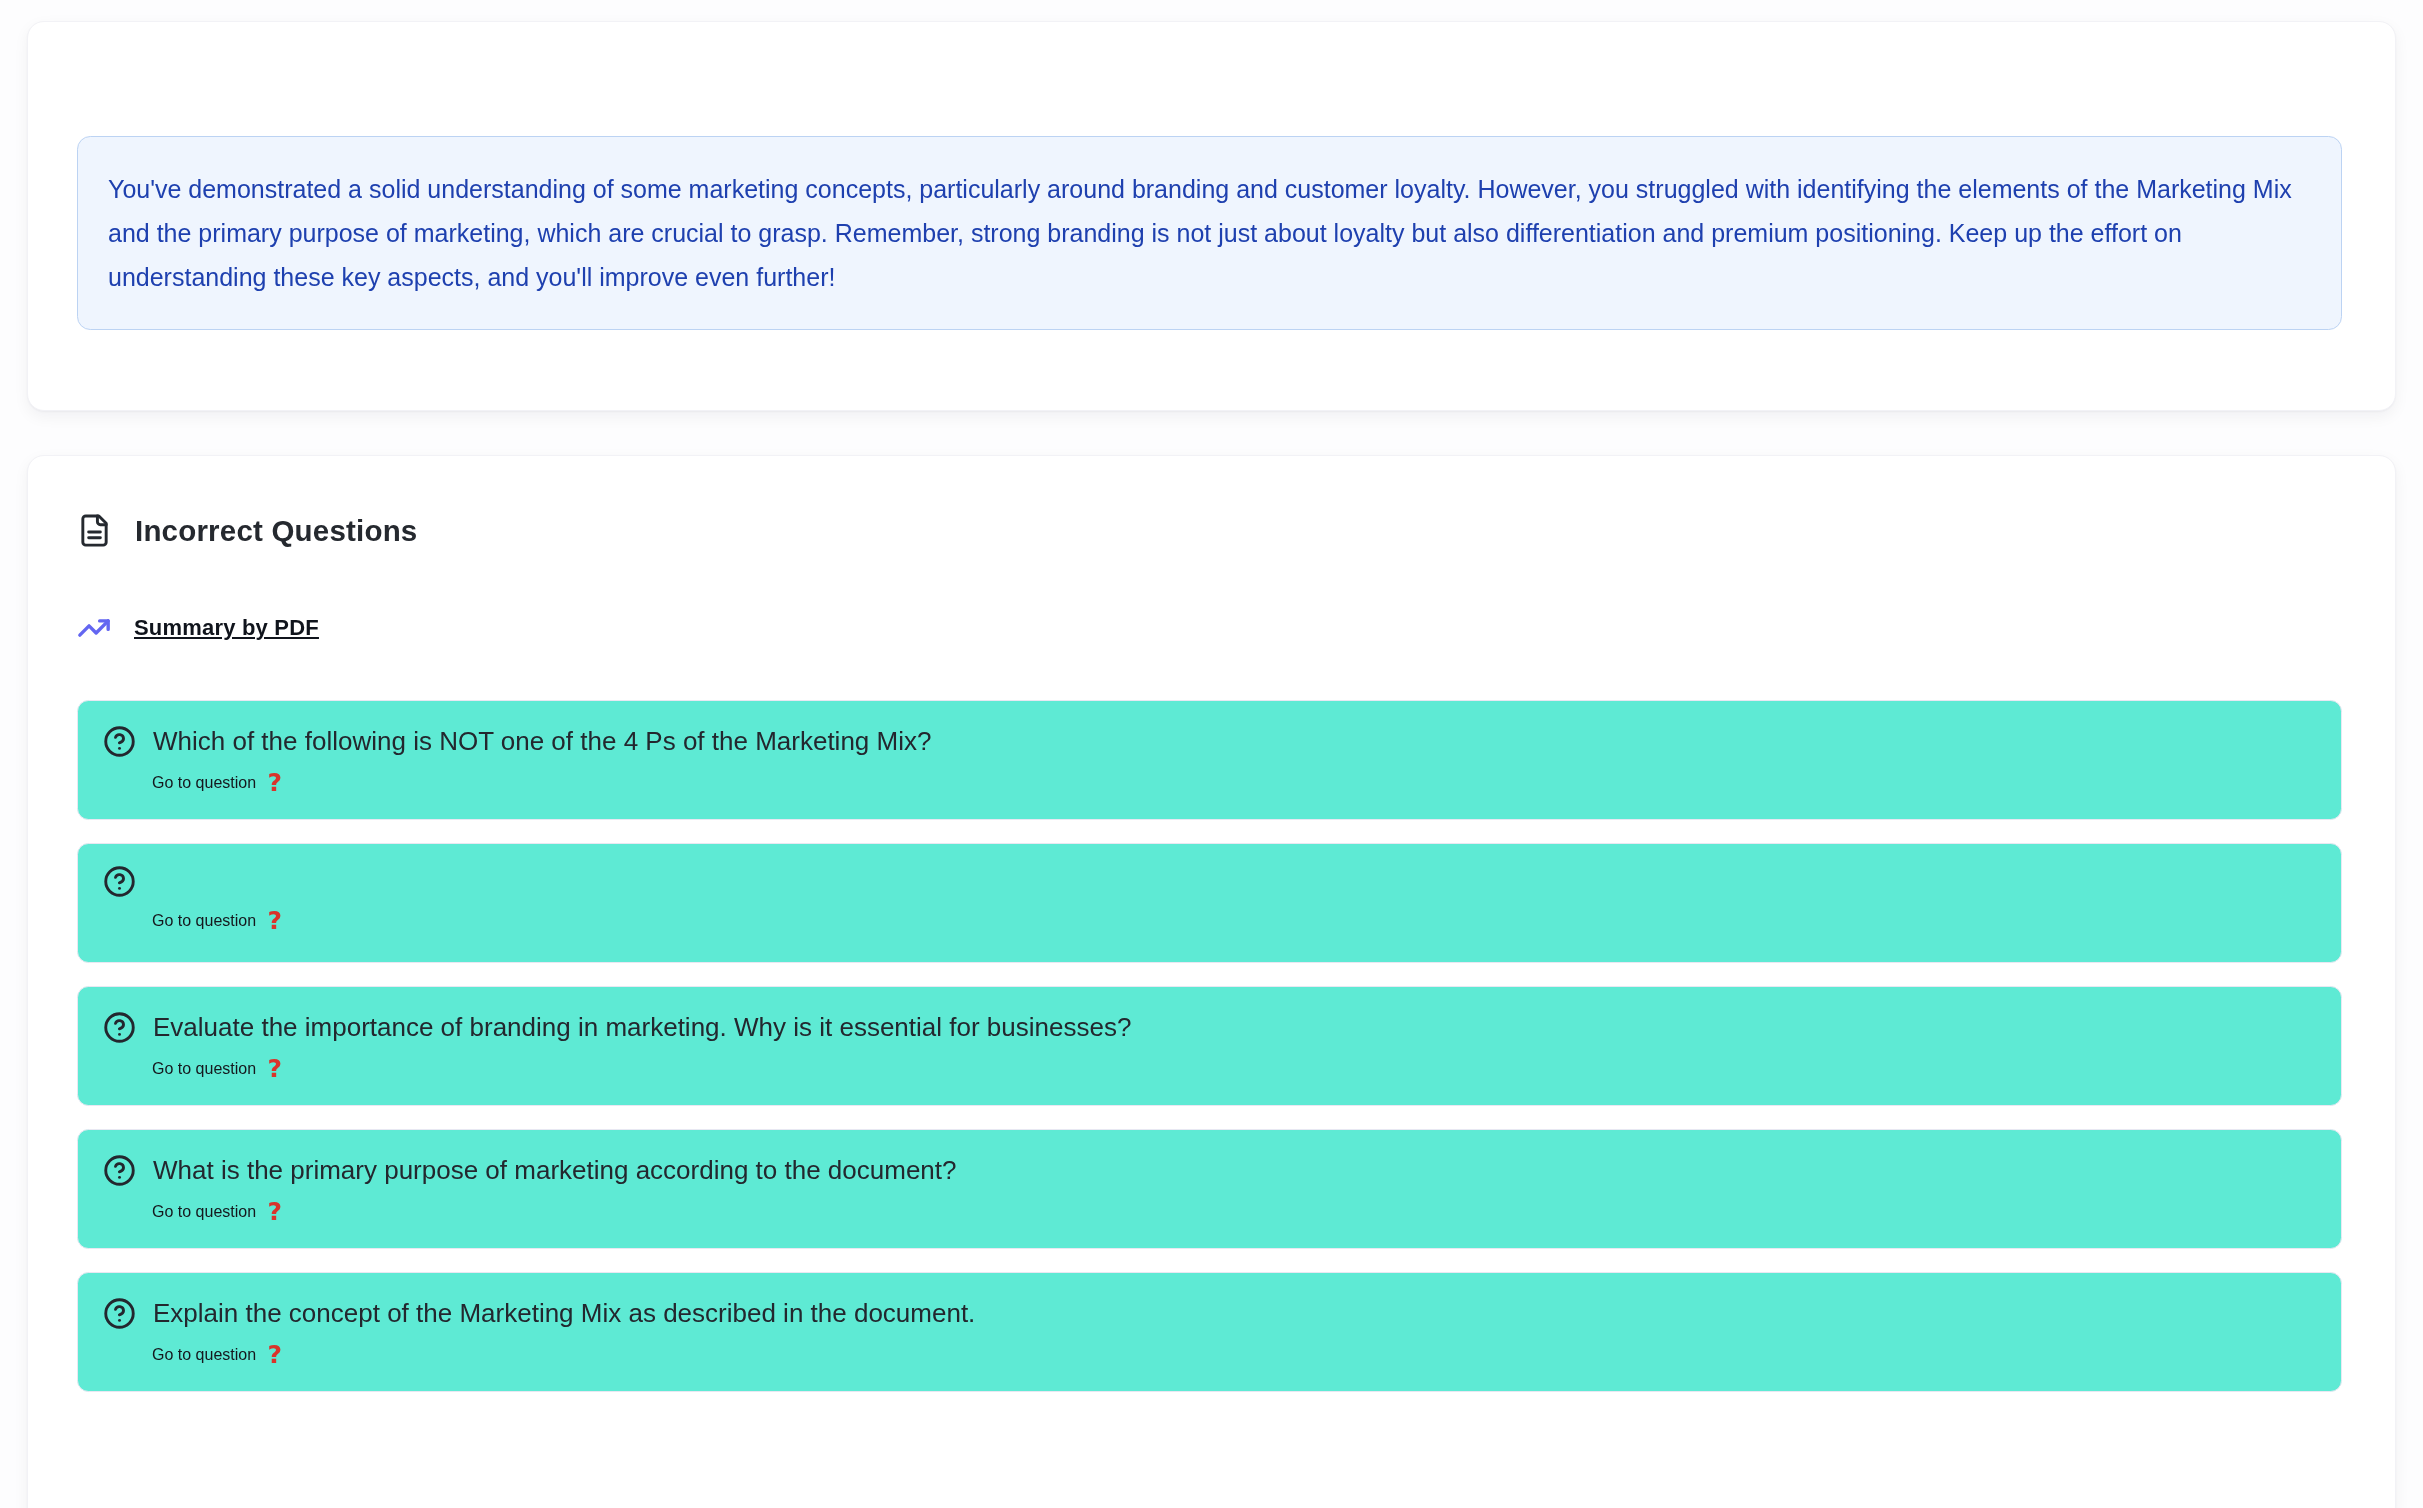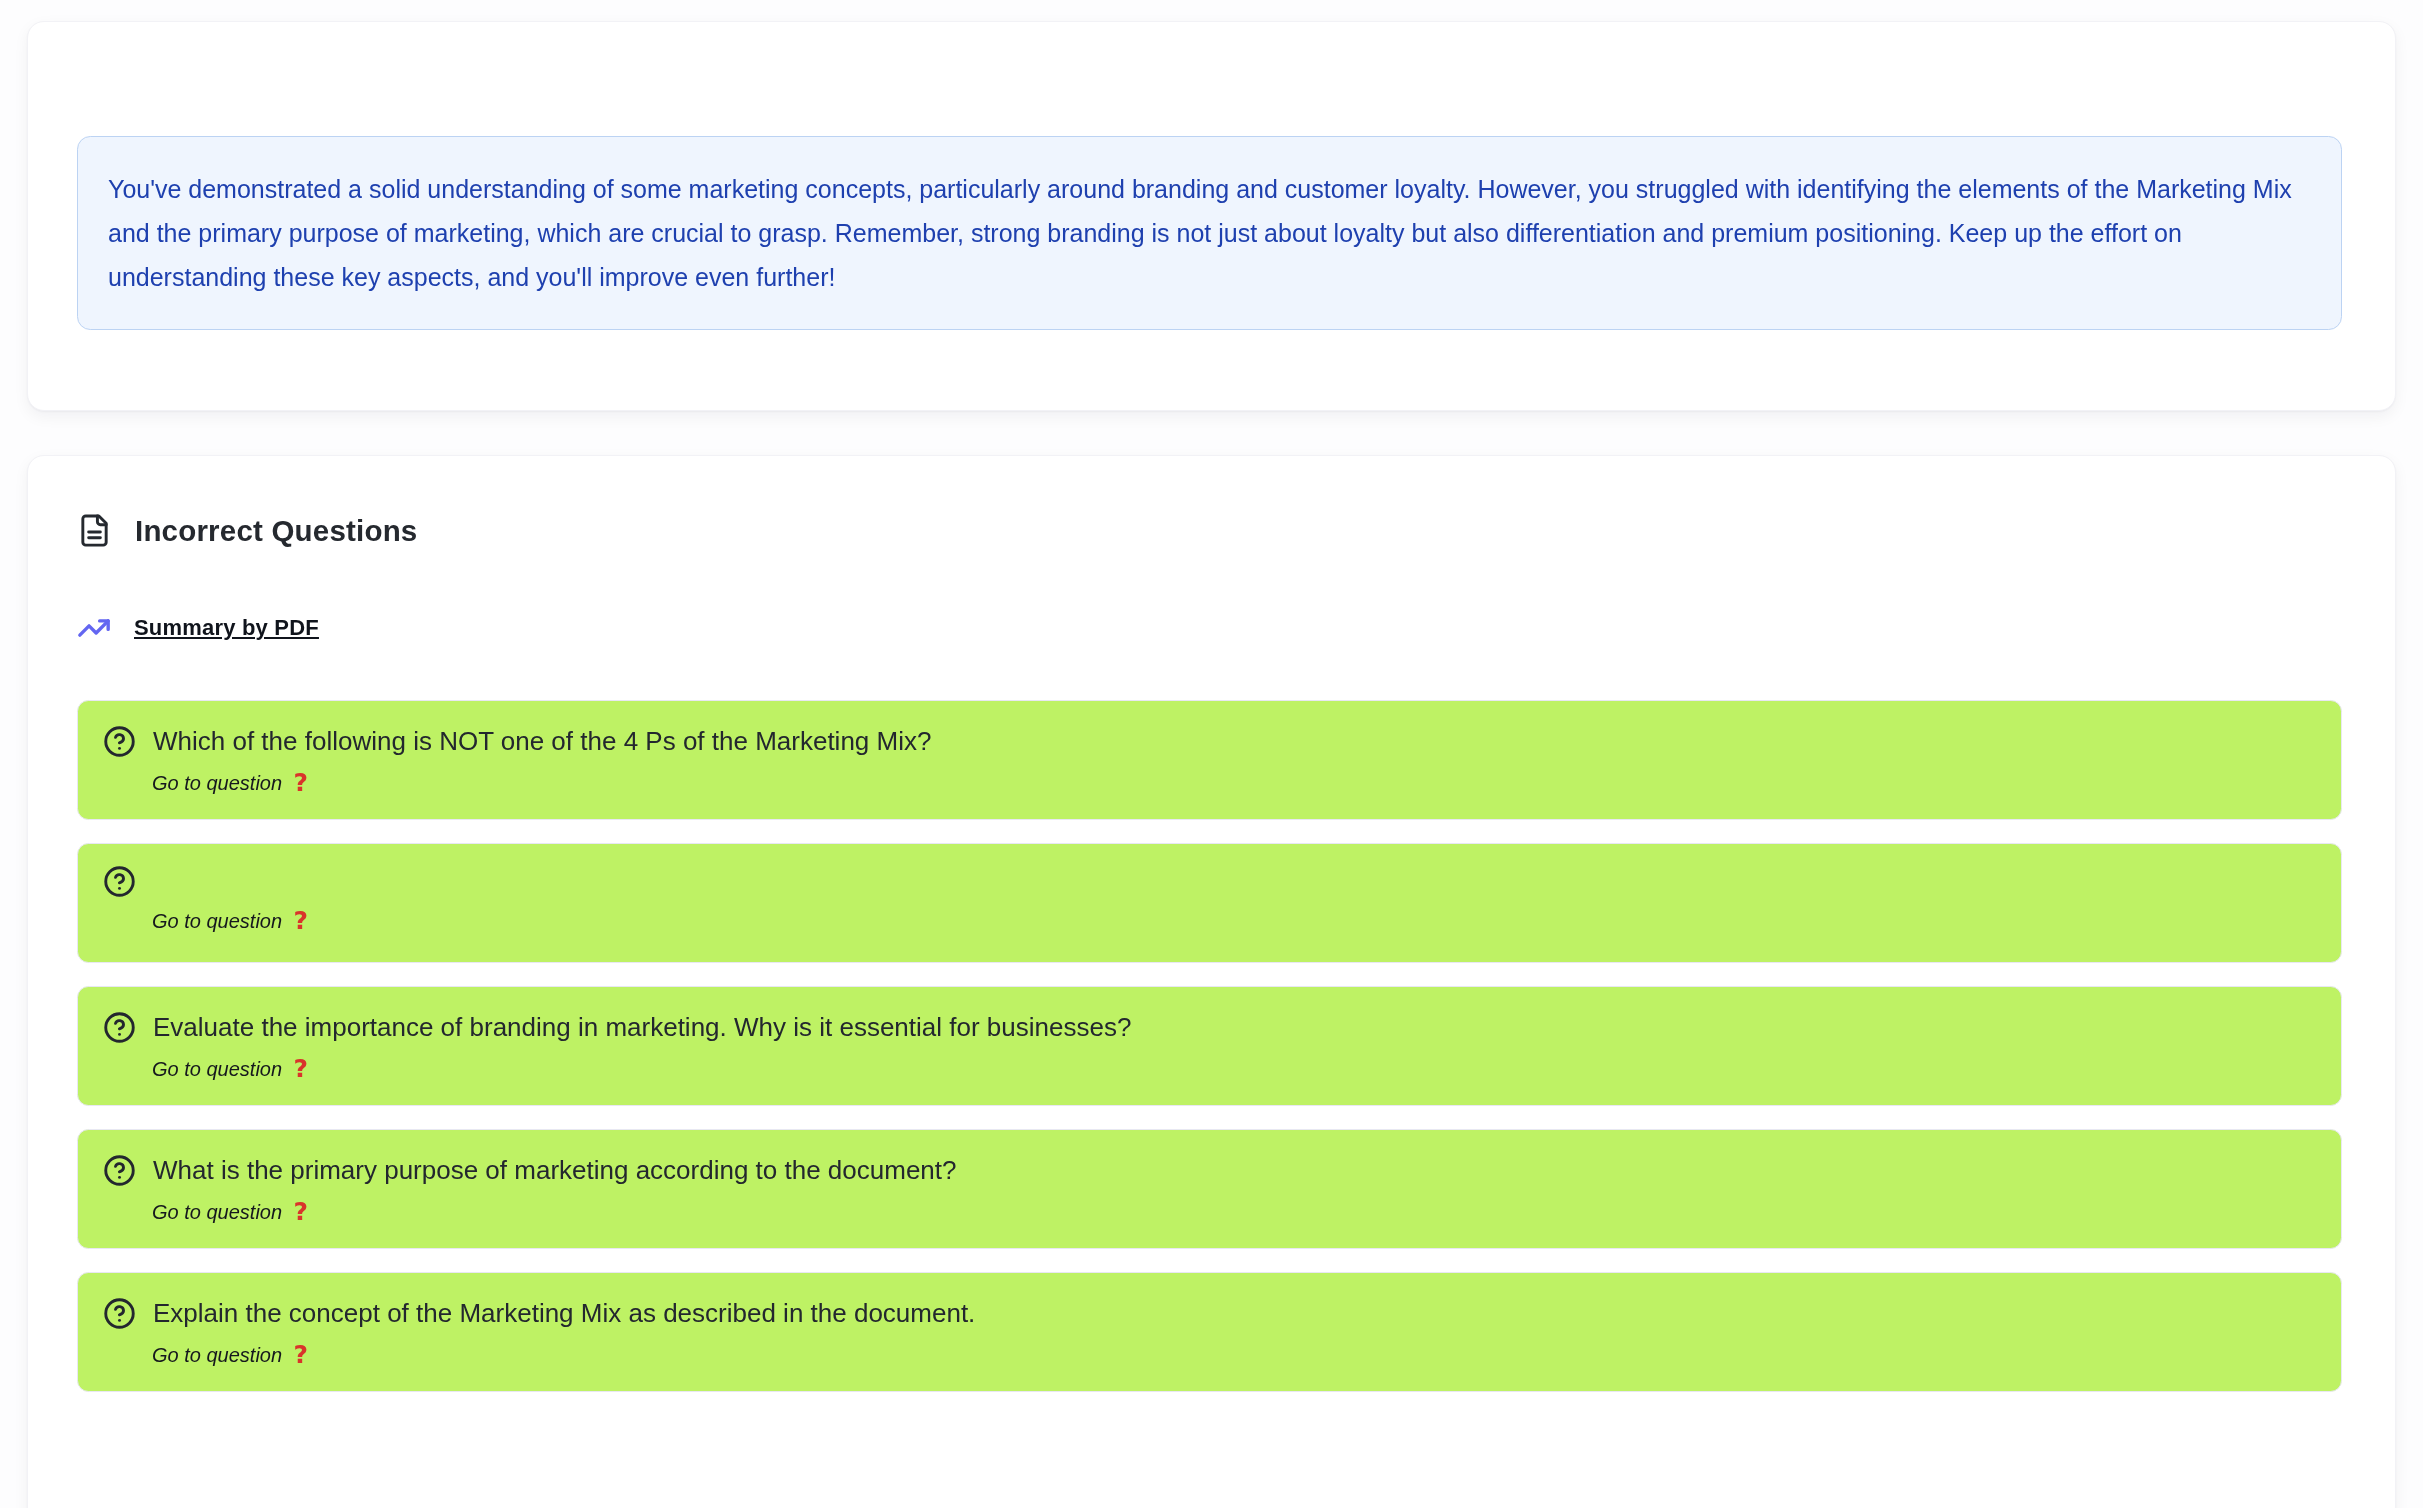--- a/index.html
+++ b/index.html
@@ -81,41 +81,41 @@
   .pdf-score {
     width: 80px; margin-left: 30px;
     text-align: right;
     font-size: 26px; color: #4b5563;
     line-height: 38px;
     flex: 0 0 auto;
   }
 
   .question-list { margin-top: 55px; }
   .question-card {
-    background: #bef264;
+    background: #5eead4;
     border: 1.9px solid #e8e8f2;
     border-radius: 11.4px;
     padding: 21px 25px;
     height: 120px;
     margin-bottom: 23px;
     overflow: hidden;
   }
   .question-card .q-row {
     display: flex; align-items: center; gap: 17px;
   }
   .question-card .q-text {
     font-size: 26px; color: #23272e; line-height: 38px;
   }
   .goto-row {
     margin-left: 49px; margin-top: 7.6px;
     display: inline-flex; align-items: center; gap: 11.4px;
     cursor: pointer;
     line-height: 30px;
   }
-  .goto-row .goto-label { font-size: 20px; color: #15181d; font-style: italic; }
+  .goto-row .goto-label { font-size: 16px; color: #15181d; }
   .goto-row .red-q {
     font-size: 25px; font-weight: 800; color: #d9342b;
     font-family: "DejaVu Sans", sans-serif;
   }
 </style>
 </head>
 <body>
 
 <div class="page">
 

